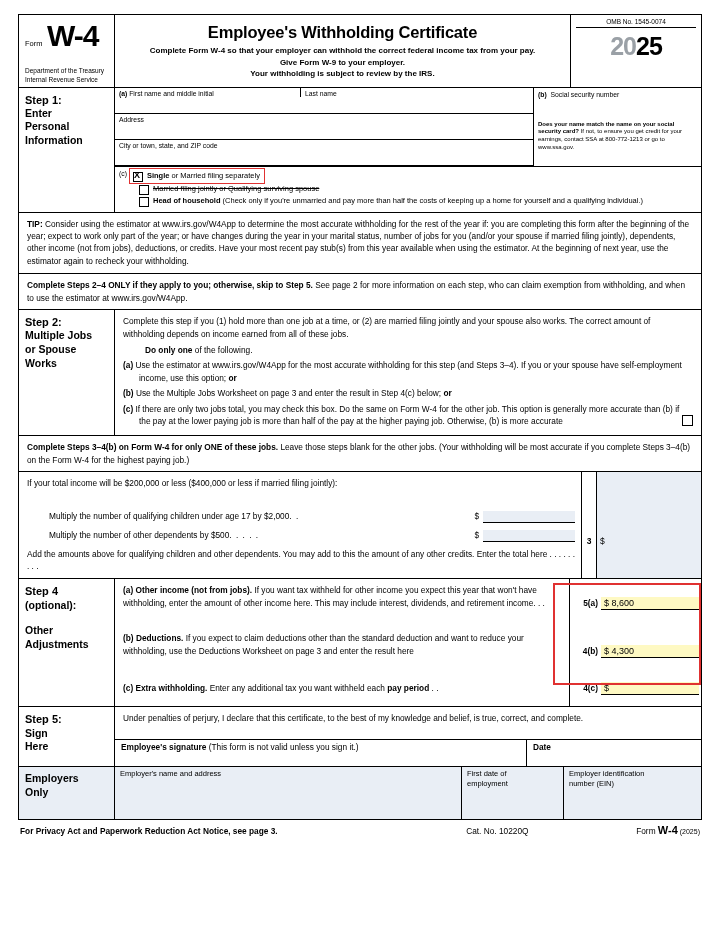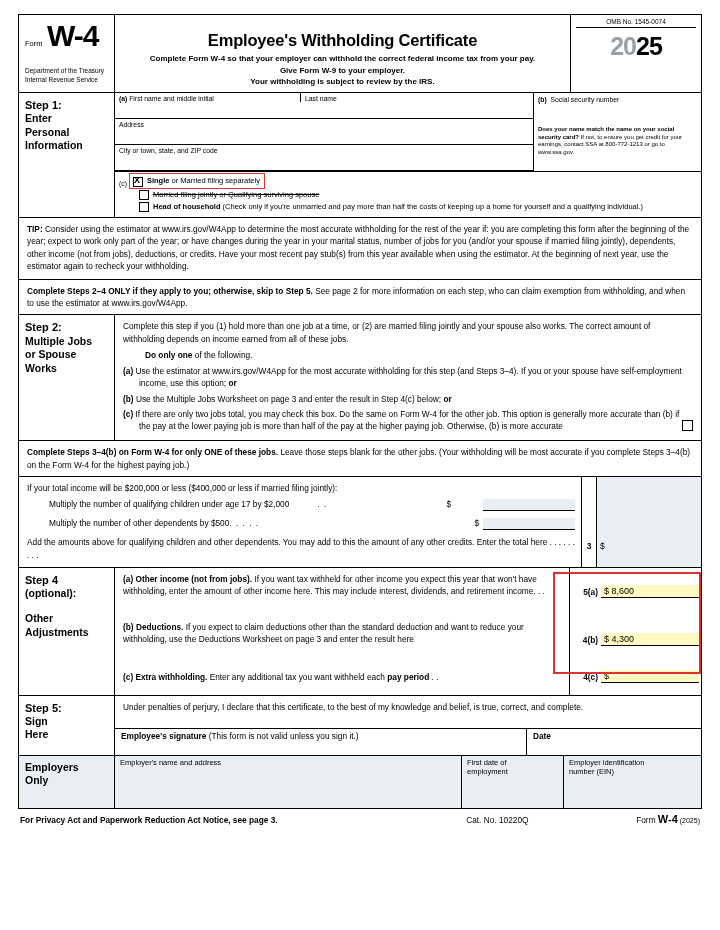--- a/index.html
+++ b/index.html
@@ -8,21 +8,21 @@
   .form{border:1.5px solid #000;width:684px;box-sizing:border-box;}
   .row{display:flex;}
   
   .hdr{display:flex;border-bottom:1.5px solid #000;}
   .hdr-left{width:96px;box-sizing:border-box;padding:6px 4px 2px 6px;border-right:1px solid #000;}
   .hdr-mid{flex:1;box-sizing:border-box;padding:4px 6px 4px 6px;border-right:1px solid #000;text-align:center;}
   .hdr-right{width:130px;box-sizing:border-box;padding:3px 5px;}
   .form-word{font-size:7.5px;display:inline-block;vertical-align:bottom;margin-bottom:3px;}
   .w4{font-size:30px;font-weight:bold;letter-spacing:-1px;line-height:1;display:inline-block;}
   .dept{font-size:6.5px;line-height:1.35;margin-top:16px;color:#000;}
-  .title{font-size:16.5px;font-weight:bold;letter-spacing:-.2px;margin:12px 0 3px 0;}
+  .title{font-size:16.5px;font-weight:bold;letter-spacing:-.2px;margin:4px 0 3px 0;}
   .sub1{font-size:8px;font-weight:bold;line-height:1.45;}
   .omb{font-size:6.5px;text-align:center;border-bottom:1px solid #000;padding-bottom:2px;}
   .year{font-size:25px;font-weight:bold;text-align:center;letter-spacing:-1px;margin-top:4px;}
   .year .g{color:#9aa0a6;}
   
   .s1{display:flex;border-bottom:1.5px solid #000;}
   .stepcol{width:96px;box-sizing:border-box;padding:5px 4px 4px 6px;border-right:1px solid #000;font-size:10.5px;font-weight:bold;line-height:1.3;}
   .stepcol .big{font-size:11px;}
   .s1-body{flex:1;}
   .fld{border-bottom:1px solid #000;box-sizing:border-box;position:relative;}
@@ -31,21 +31,21 @@
   .lbl b{font-weight:bold;}
   .boxa{display:flex;}
   .boxa .c1{flex:1;border-right:1px solid #000;}
   .boxa .c2{width:232px;}
   .h1{height:26px;}
   .h2{height:26px;}
   .ssn{width:168px;box-sizing:border-box;border-left:1px solid #000;}
   .ssn-note{font-size:6px;line-height:1.3;padding:3px 4px;}
   .ssn-note b{font-weight:bold;}
   .filing{padding:3px 4px 4px 4px;font-size:7.5px;}
-  .fl-line{display:flex;align-items:flex-end;margin-bottom:2px;}
+  .fl-line{display:flex;align-items:flex-start;margin-bottom:2px;}
   .cb{width:8px;height:8px;border:1px solid #000;display:inline-block;margin-right:4px;flex:none;position:relative;top:1px;}
   .cb.checked:after{content:"X";position:absolute;left:0px;top:-3px;font-size:9px;font-weight:bold;line-height:10px;}
   .hl-red{outline:1.5px solid #e03131;outline-offset:1px;}
   .strike{text-decoration:line-through;}
   .fl-txt{font-size:7.5px;}
   .fl-txt b{font-weight:bold;}
   
   .tipwrap{border-bottom:1.5px solid #000;padding:5px 8px 6px 8px;font-size:8.3px;line-height:1.5;}
   .tipwrap b{font-weight:bold;}
   .cmpl{border-bottom:1.5px solid #000;padding:5px 8px 5px 8px;font-size:8.3px;line-height:1.5;}
@@ -199,21 +199,21 @@
       </div>
     </div>
 
     <div class="cmpl">
       <b>Complete Steps 3–4(b) on Form W-4 for only ONE of these jobs.</b><span> Leave those steps blank for the other jobs. (Your withholding will be most accurate if you complete Steps 3–4(b) on the Form W-4 for the highest paying job.)</span>
     </div>
 
     <div class="s3">
       <div class="s3-body">
         <div>If your total income will be $200,000 or less ($400,000 or less if married filing jointly):</div>
-        <div class="moneyline" style="margin-top:3px;padding-left:22px;gap:28px;">
+        <div class="moneyline" style="margin-top:20px;padding-left:22px;">
           <span>Multiply the number of qualifying children under age 17 by $2,000</span>
           <span class="dots">. .</span>
           <span>$</span>
           <span class="mbox"></span>
         </div>
         <div class="moneyline" style="margin-top:6px;padding-left:22px;">
           <span>Multiply the number of other dependents by $500</span>
           <span class="dots">. . . . .</span>
           <span>$</span>
           <span class="mbox"></span>

